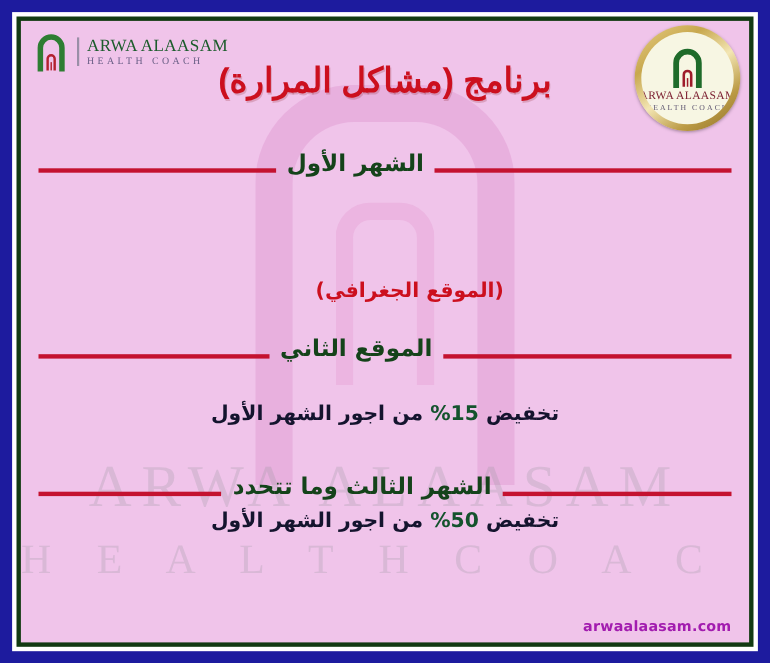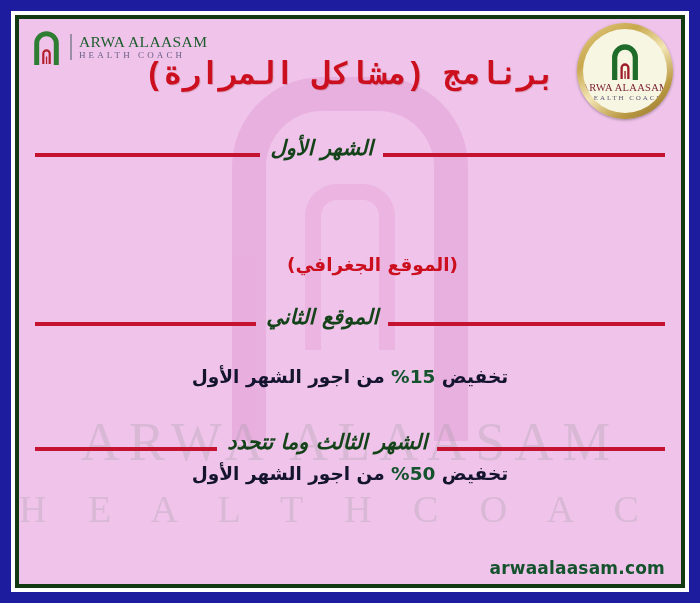--- a/index.html
+++ b/index.html
@@ -161,37 +161,36 @@
     white-space: nowrap;
   }
 
   
   .title {
     position: absolute;
     left: 0; right: 0;
     top: 36px;
     text-align: center;
     direction: rtl;
-    font-family: Liberation Mono, monospace;
+    font-family: Liberation Sans, sans-serif;
     font-weight: bold;
     font-size: 31px;
     color: #cc0f1e;
     text-shadow: 1px 1px 0 rgba(120,0,0,.18);
   }
 
   
   .sec-head {
     position: absolute;
     left: 16px; right: 16px;
     display: flex;
     flex-direction: row-reverse;
     align-items: center;
     direction: rtl;
     gap: 8px;
-    font-style: italic;
   }
   .sec-head .rule {
     flex: 1 1 auto;
     height: 4px;
     background: #c41230;
     min-width: 20px;
   }
   .sec-head .rule.left  { flex-grow: 1.25; }
   .sec-head .rule.right { flex-grow: 1; }
   .sec-label {
@@ -220,22 +219,22 @@
   .body-line.red { color: #cc0f1e; }
   .hl { color: #14532d; }
 
   
   .footer {
     position: absolute;
     right: 16px;
     bottom: 6px;
     font-family: "DejaVu Sans", sans-serif;
     font-weight: bold;
-    font-size: 17px;
-    color: #14532d;
+    font-size: 13px;
+    color: #a21caf;
     letter-spacing: .2px;
   }
 </style>
 </head>
 <body>
 
 <div class="poster">
   <div class="frame-white"></div>
   <div class="frame-green"></div>
 

